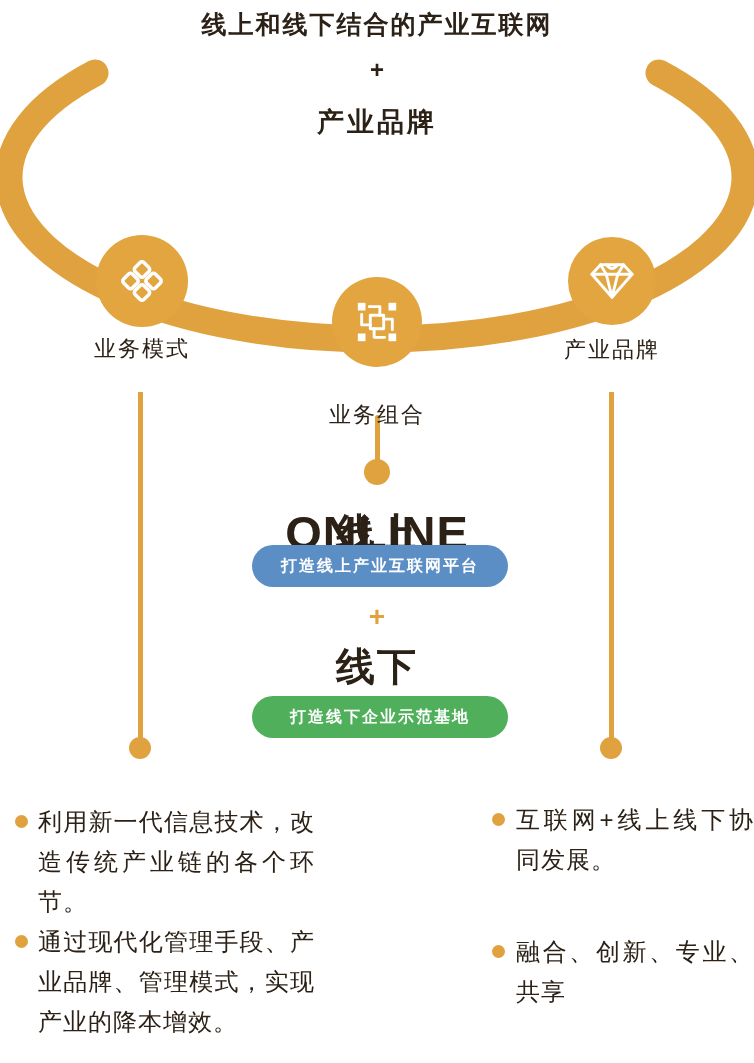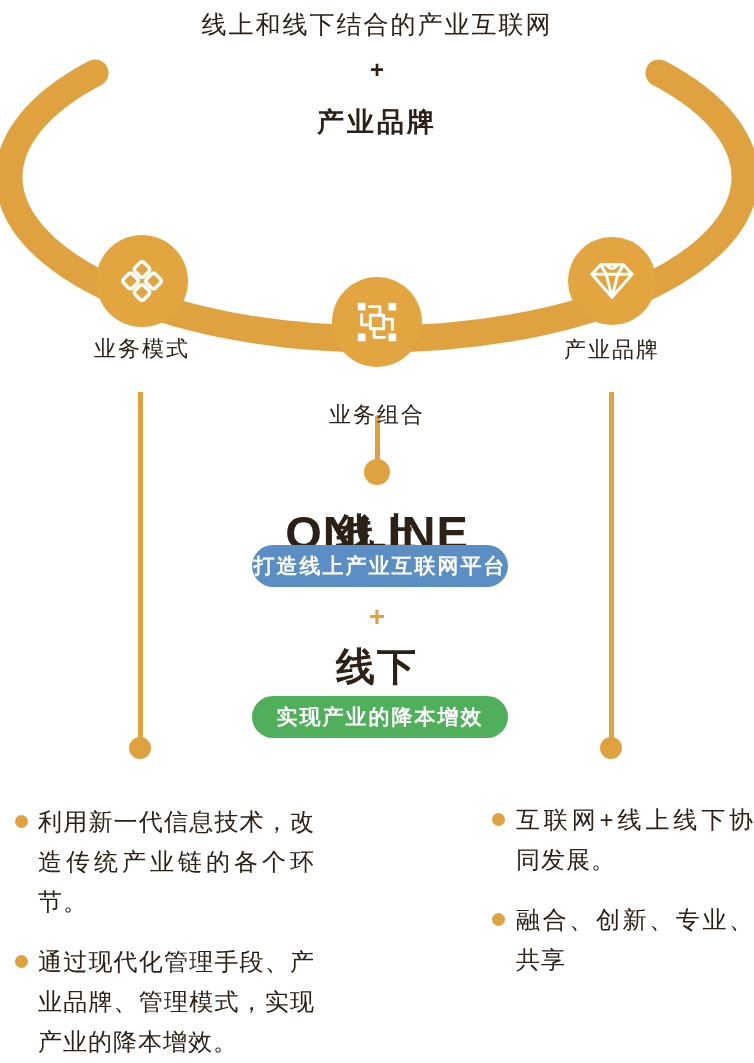--- a/index.html
+++ b/index.html
@@ -4,21 +4,21 @@
 <style>
   html,body{margin:0;padding:0;background:#ffffff;}
   .stage{
     position:relative;width:754px;height:1063px;background:#ffffff;overflow:hidden;
     font-family:"Liberation Sans",sans-serif;color:var(--text,#2b2116);
   }
   .abs{position:absolute;}
   .center-text{left:0;width:100%;text-align:center;}
 
   
-  .title1{top:8px;font-size:25px;font-weight:400;letter-spacing:2px;}
+  .title1{top:8px;font-size:25px;font-weight:700;letter-spacing:2px;}
   .title-plus{top:56px;font-size:24px;font-weight:700;}
   .title2{top:104px;font-size:27px;font-weight:700;letter-spacing:3px;}
 
   
   .arc{left:0;top:0;}
   .arc-path{fill:none;stroke:var(--gold,#dfa23f);stroke-width:27;stroke-linecap:round;}
 
   
   .vline{width:5px;background:var(--gold,#dfa23f);}
   .left-vline{left:138px;top:392px;height:356px;}
@@ -45,30 +45,30 @@
 
   
   .biglabel{left:0;width:100%;height:52px;display:grid;place-items:center;}
   .online-big{top:507px;text-align:right;}
   .offline-big{top:641px;}
   .biglabel .en{grid-area:1/1;font-size:47px;font-weight:700;letter-spacing:1px;line-height:52px;}
   .biglabel .zh{grid-area:1/1;font-size:39px;font-weight:700;letter-spacing:2px;line-height:52px;}
 
   
   .pill{left:252px;width:256px;height:42px;border-radius:21px;color:var(--pill_text,#fff);
-        font-size:21px;font-weight:700;letter-spacing:2px;
+        font-size:16px;font-weight:700;letter-spacing:2px;
         display:flex;align-items:center;justify-content:center;}
   .blue-pill{top:545px;background:var(--blue,#5b8ec4);}
   .green-pill{top:696px;background:var(--green,#4faf5a);}
   .gold-plus{top:601px;font-size:28px;font-weight:700;color:var(--gold,#dfa23f);}
 
   
   .bullets{display:flex;flex-direction:column;}
-  .bullets-left{left:15px;top:802px;width:300px;gap:20px;}
-  .bullets-right{left:492px;top:800px;width:262px;gap:20px;}
+  .bullets-left{left:15px;top:802px;width:300px;gap:0;}
+  .bullets-right{left:492px;top:800px;width:262px;gap:52px;}
   .bullet{display:flex;gap:10px;}
   .bullets-right .bullet{gap:11px;}
   .bdot{flex:0 0 13px;width:13px;height:13px;border-radius:50%;background:var(--gold,#dfa23f);margin-top:13px;}
   .btext{font-size:24px;line-height:40px;letter-spacing:1px;font-weight:500;text-align:justify;}
 </style>
 </head>
 <body>
 
 <div class="stage">
 
@@ -129,21 +129,21 @@
     <div class="en">ONLINE</div>
     <div class="zh">线上</div>
   </div>
   <div class="abs pill blue-pill">打造线上产业互联网平台</div>
 
   <div class="abs center-text gold-plus">+</div>
 
   <div class="abs biglabel offline-big">
     <div class="zh">线下</div>
   </div>
-  <div class="abs pill green-pill">实现产业的降本增效</div>
+  <div class="abs pill green-pill">打造线下企业示范基地</div>
 
   <div class="abs bullets bullets-left">
     <div class="bullet">
       <span class="bdot"></span>
       <span class="btext">利用新一代信息技术，改造传统产业链的各个环节。</span>
     </div>
     <div class="bullet">
       <span class="bdot"></span>
       <span class="btext">通过现代化管理手段、产业品牌、管理模式，实现产业的降本增效。</span>
     </div>

